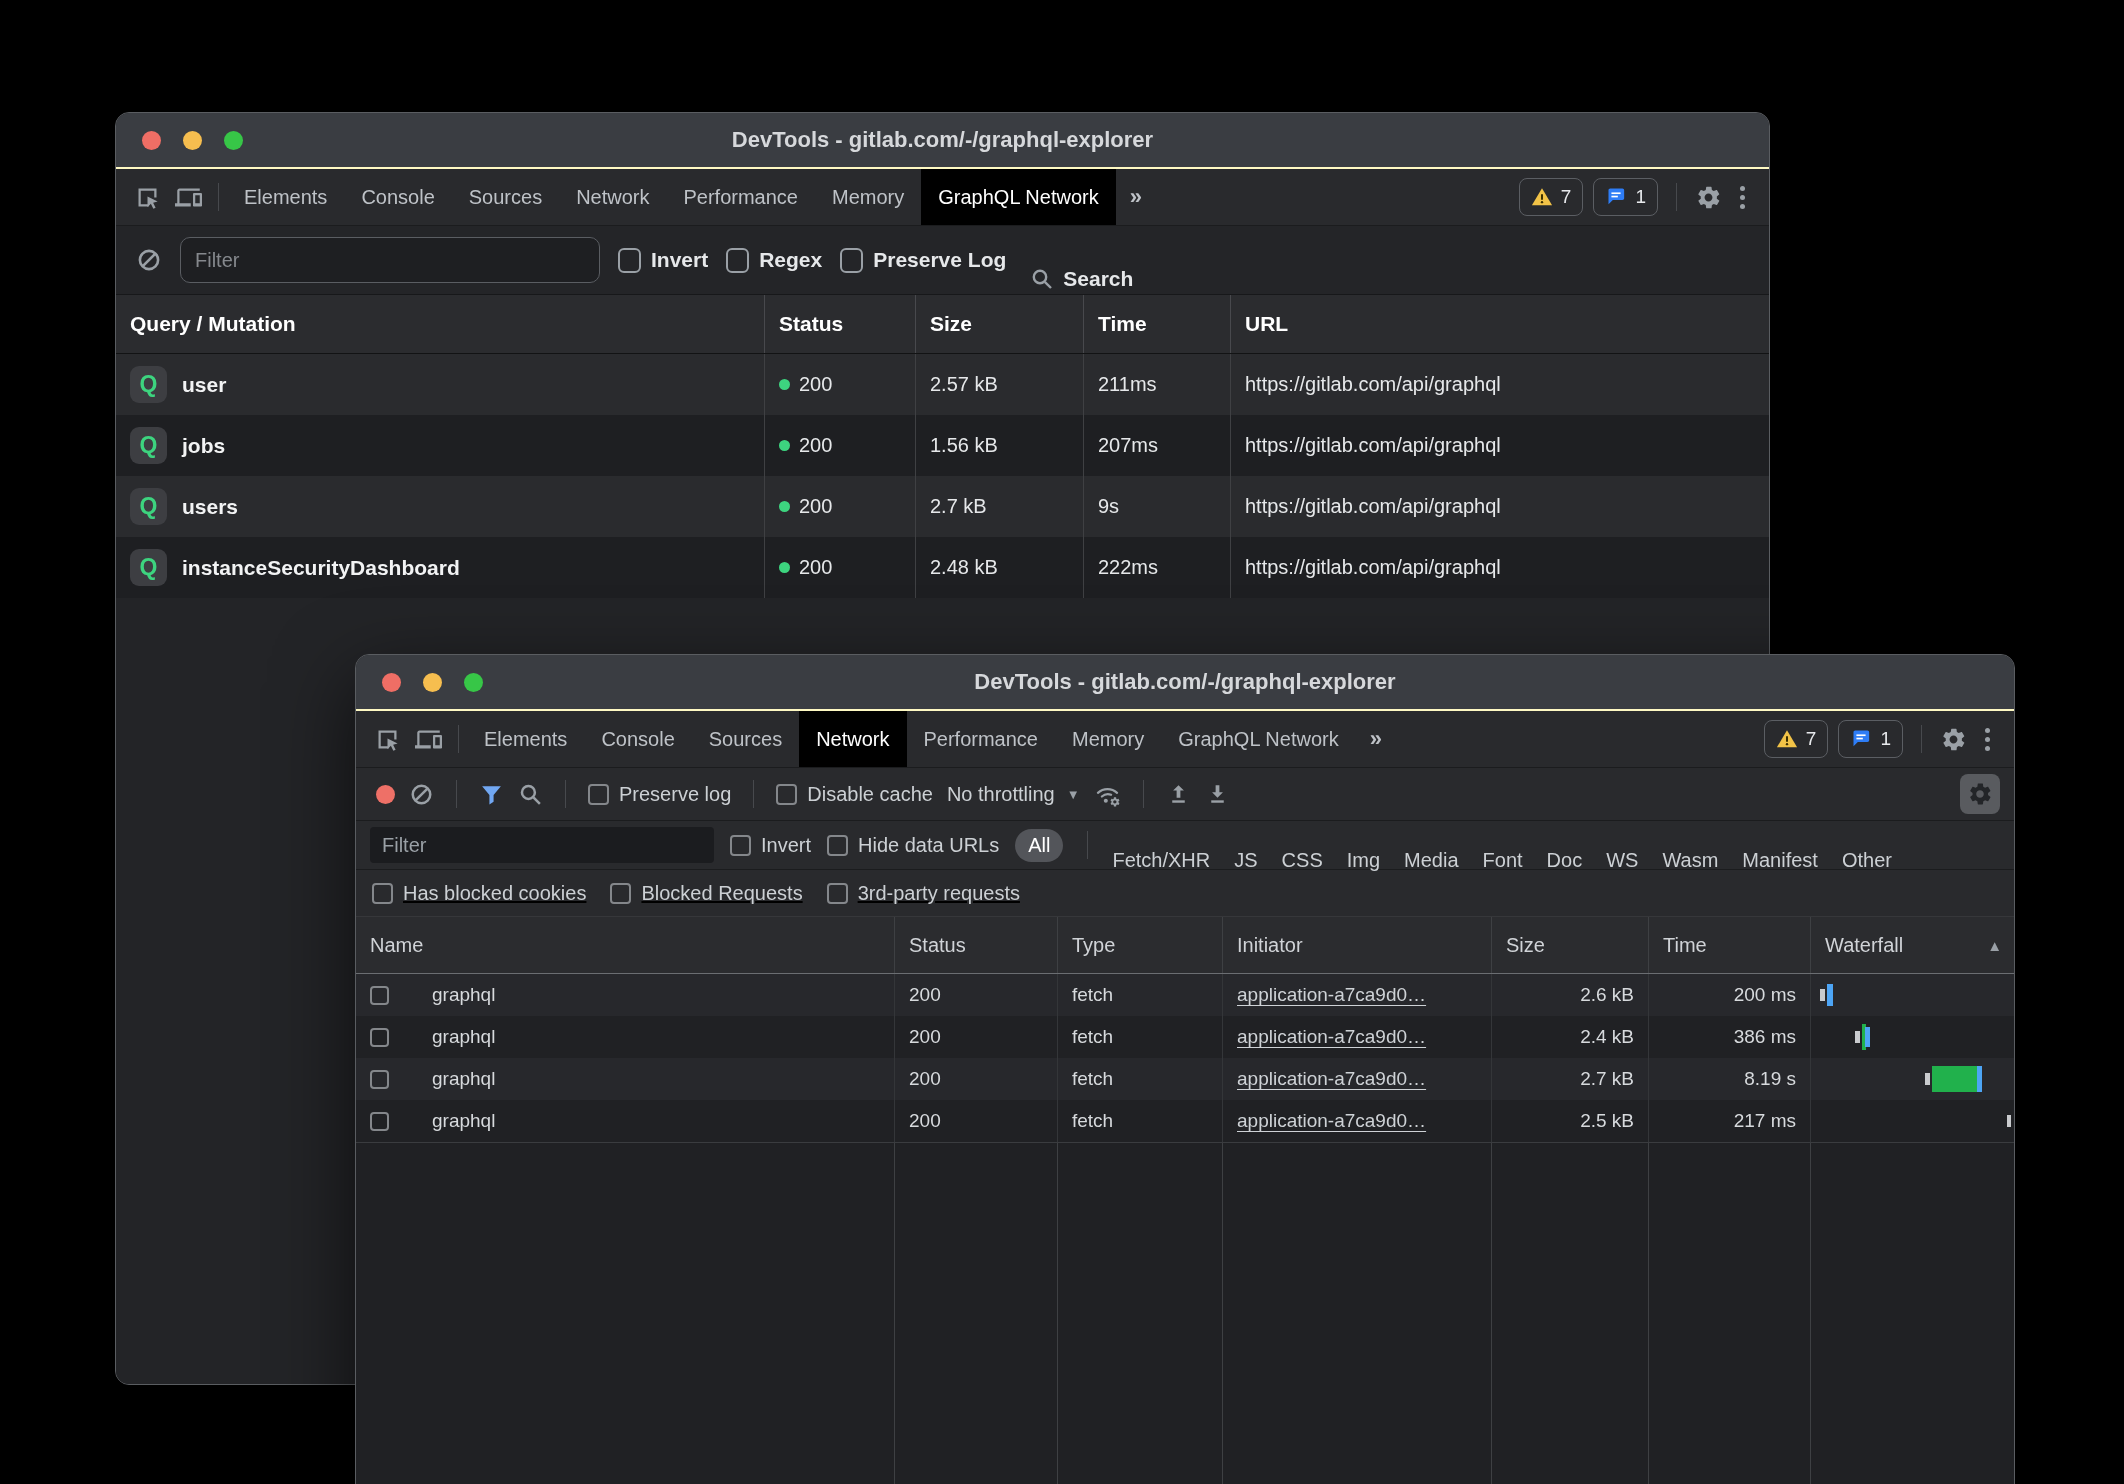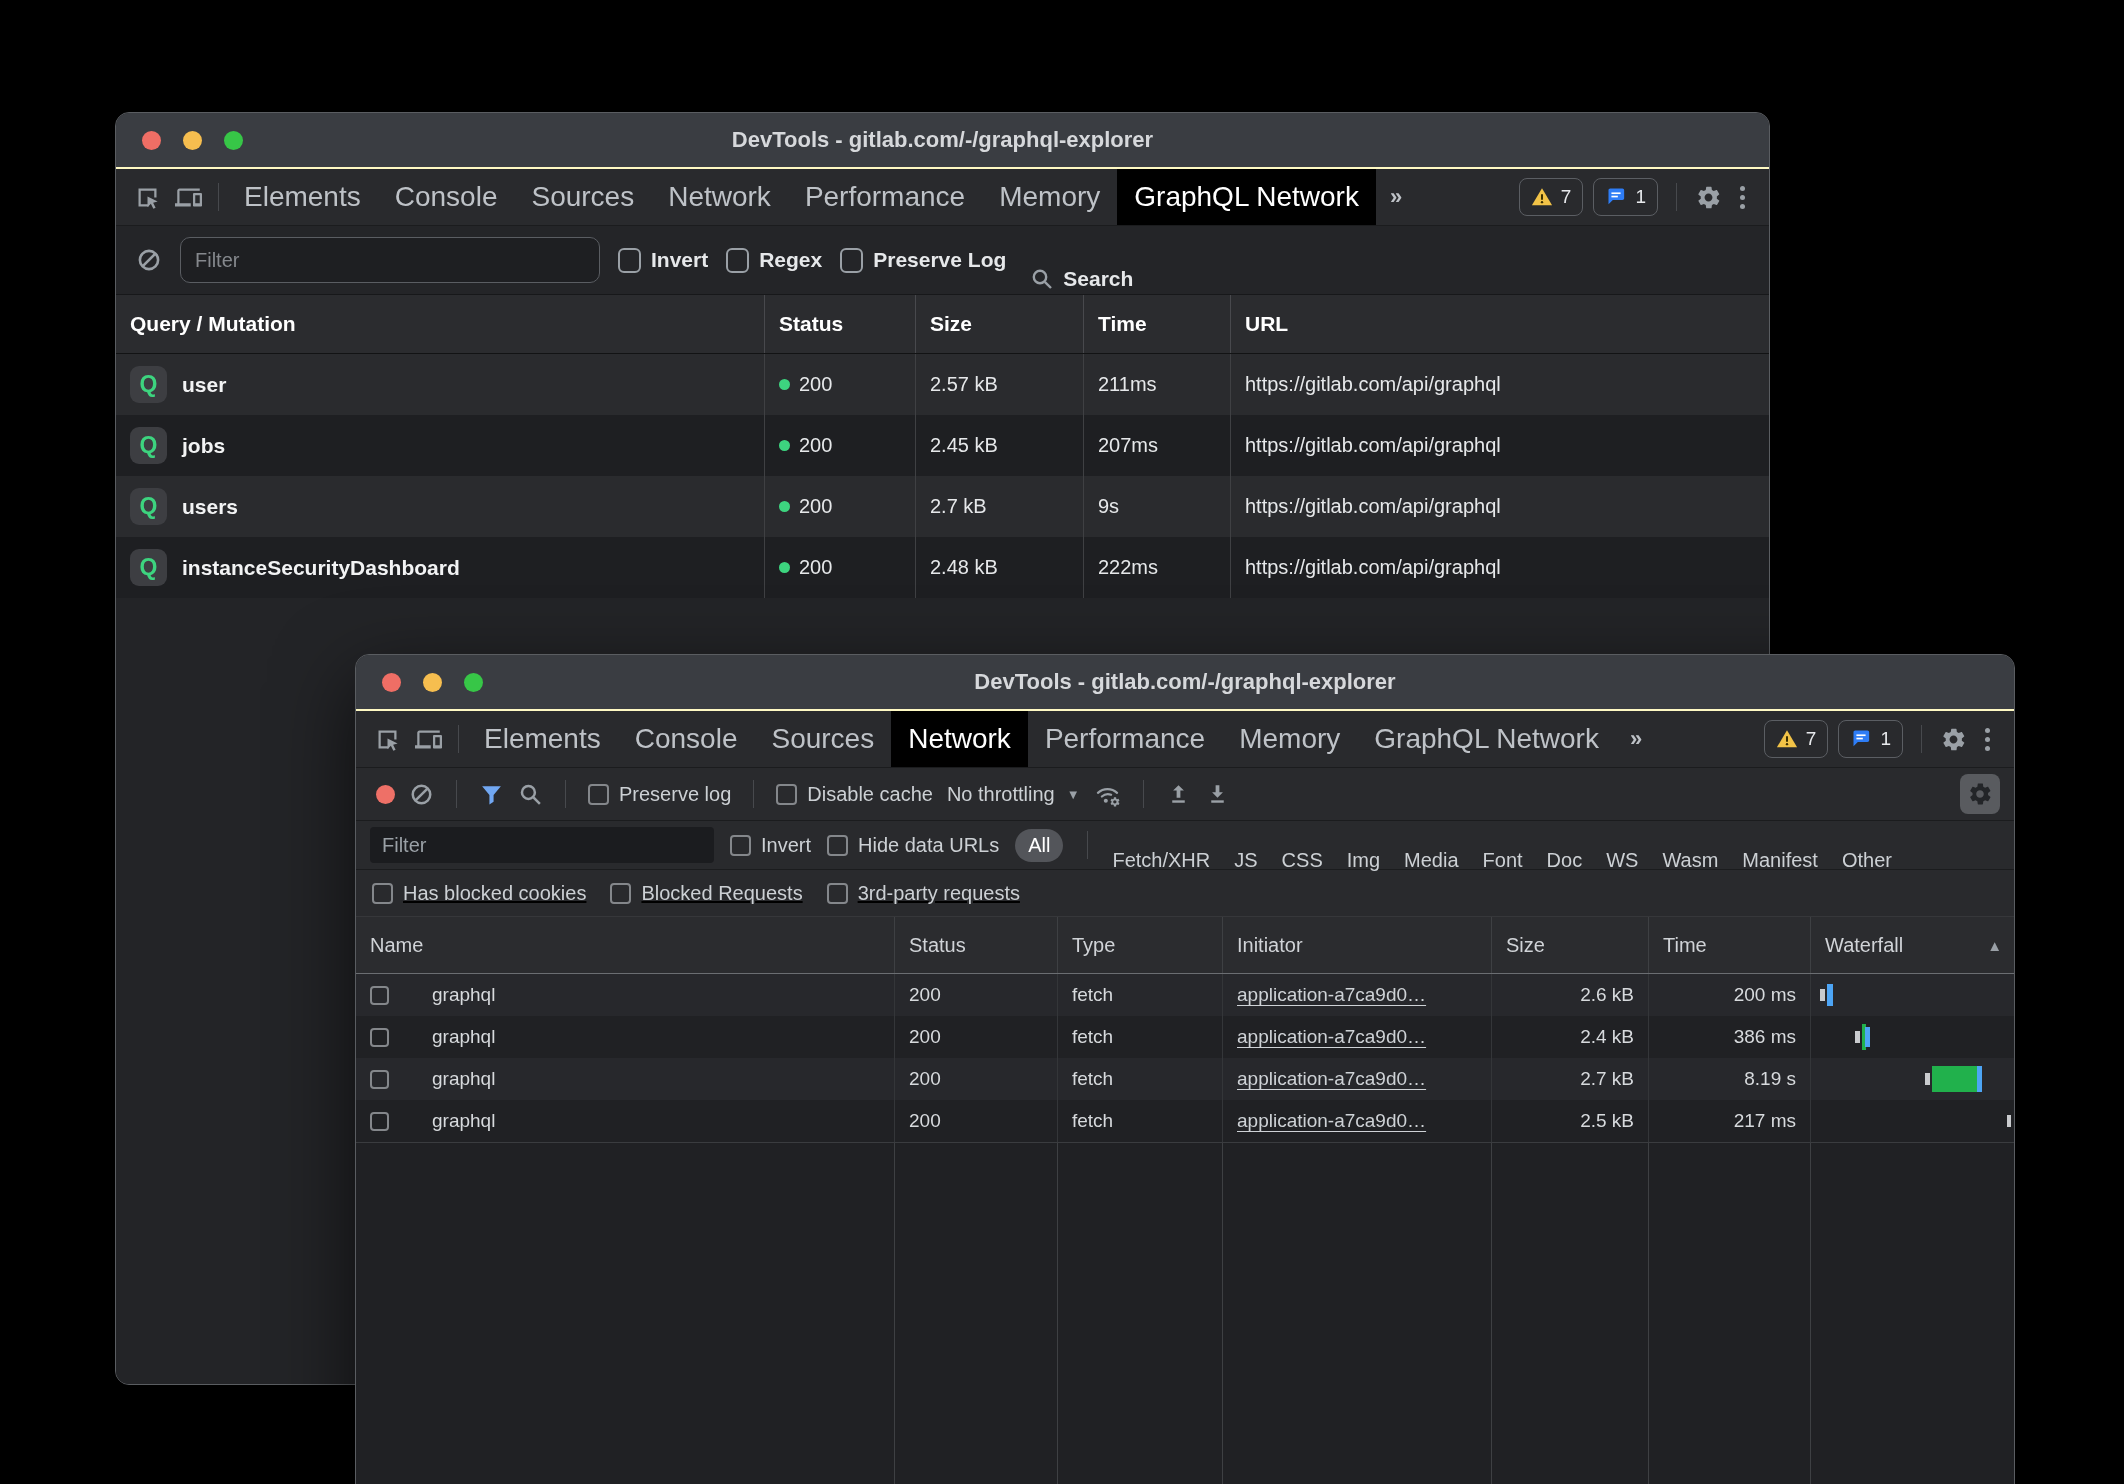--- a/index.html
+++ b/index.html
@@ -21,21 +21,21 @@
   .light.red{background:var(--traffic-red);}
   .light.yellow{background:var(--traffic-yellow);}
   .light.green{background:var(--traffic-green);}
   .win-title{font-size:22px;font-weight:700;color:#d6d8db;}
 
   
   .tabbar{height:56px;background:#292a2d;display:flex;align-items:stretch;border-bottom:1px solid #1b1c1e;}
   .tabbar .icon-group{display:flex;align-items:center;padding:0 8px 0 18px;gap:14px;}
   .vdiv{width:1px;height:28px;background:#47494d;align-self:center;margin:0 8px;}
   .tabs{display:flex;align-items:stretch;}
-  .tab{display:flex;align-items:center;padding:0 17px;font-size:28px;color:#bec2c7;cursor:default;}
+  .tab{display:flex;align-items:center;padding:0 17px;font-size:20px;color:#bec2c7;cursor:default;}
   .tab.active{background:#000;color:#fff;}
   .more-tabs{display:flex;align-items:center;padding:0 14px;font-size:22px;font-weight:700;color:#bec2c7;}
   .tab-right{margin-left:auto;display:flex;align-items:center;padding-right:16px;gap:10px;}
   .badge-box{display:flex;align-items:center;gap:8px;border:1px solid #5b5e63;border-radius:8px;
     height:36px;padding:0 11px;font-size:19px;color:#e8eaed;}
   .dots{display:flex;flex-direction:column;gap:4px;padding:0 8px;}
   .dots i{width:5px;height:5px;border-radius:50%;background:#9aa0a6;}
 
   .ic{display:block;}
   .g{color:#9aa0a6;}
@@ -282,21 +282,21 @@
 
   <div class="gql-grid gql-row">
     <div class="c">
       <span class="qbadge">Q</span>
       <span class="gname">jobs</span>
     </div>
     <div class="c">
       <span class="dot"></span>
       <span class="sv">200</span>
     </div>
-    <div class="c sv">2.45 kB</div>
+    <div class="c sv">1.56 kB</div>
     <div class="c sv">207ms</div>
     <div class="c sv">https://gitlab.com/api/graphql</div>
   </div>
 
   <div class="gql-grid gql-row">
     <div class="c">
       <span class="qbadge">Q</span>
       <span class="gname">users</span>
     </div>
     <div class="c">

